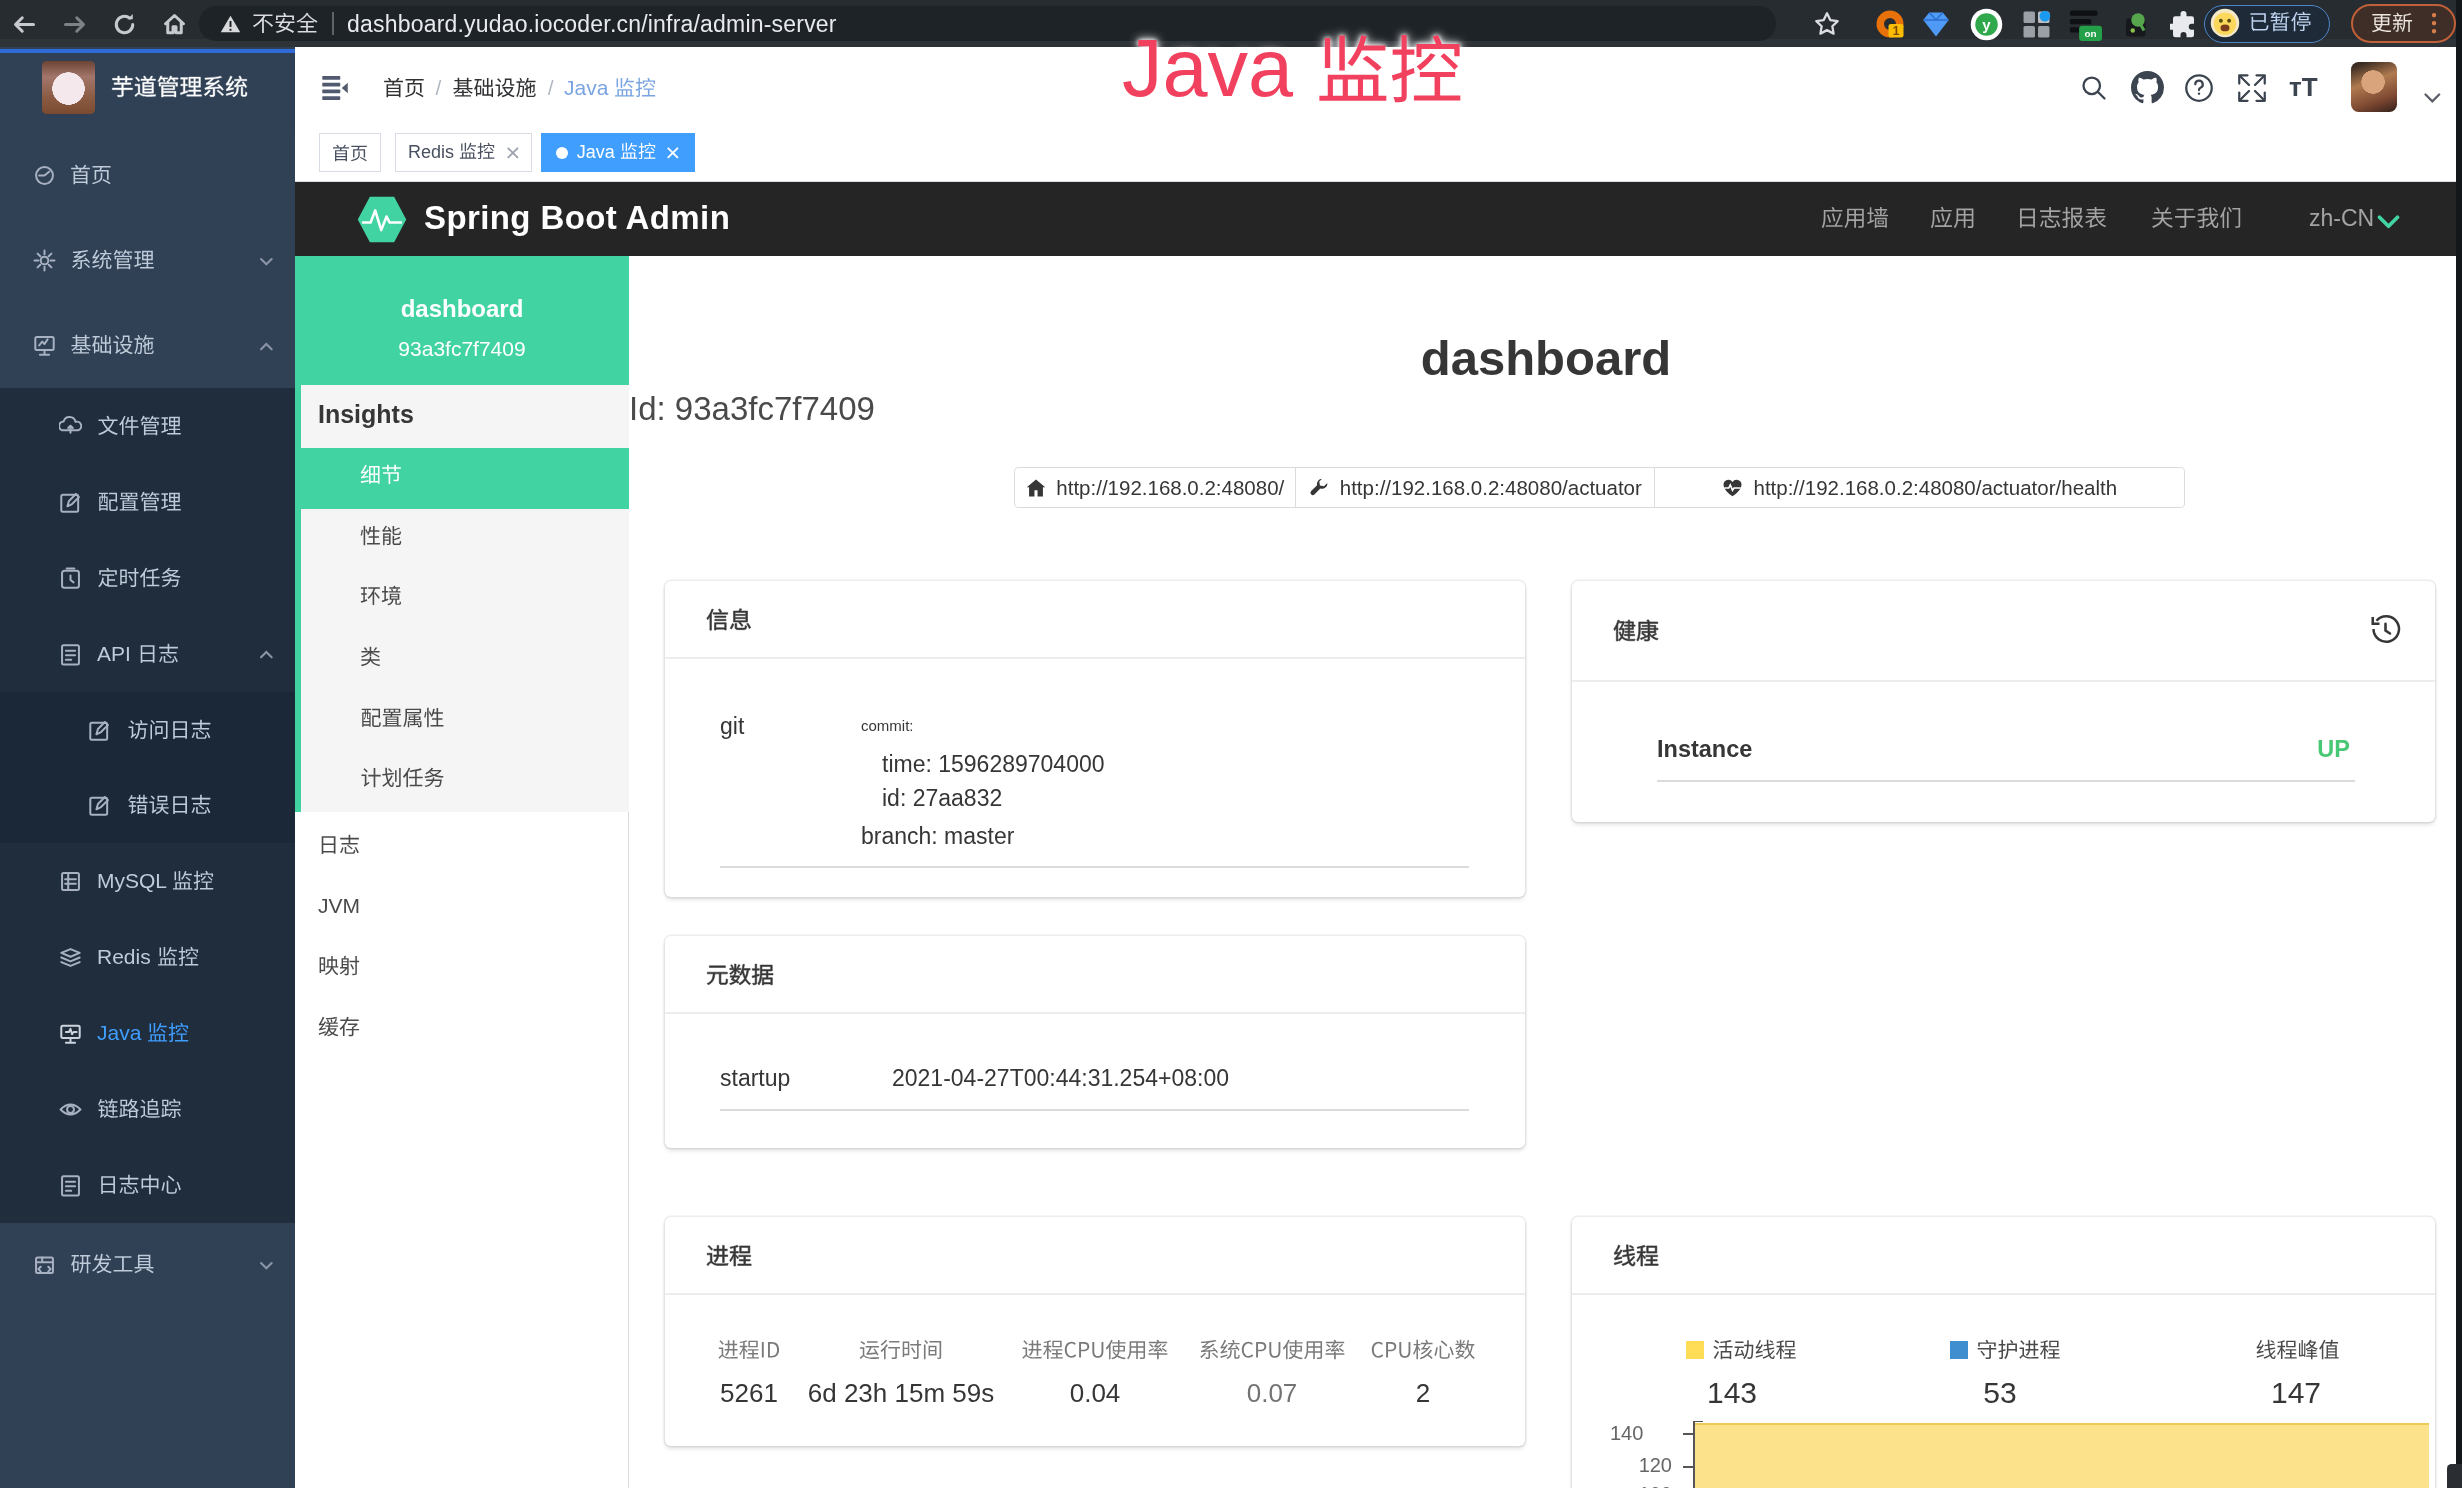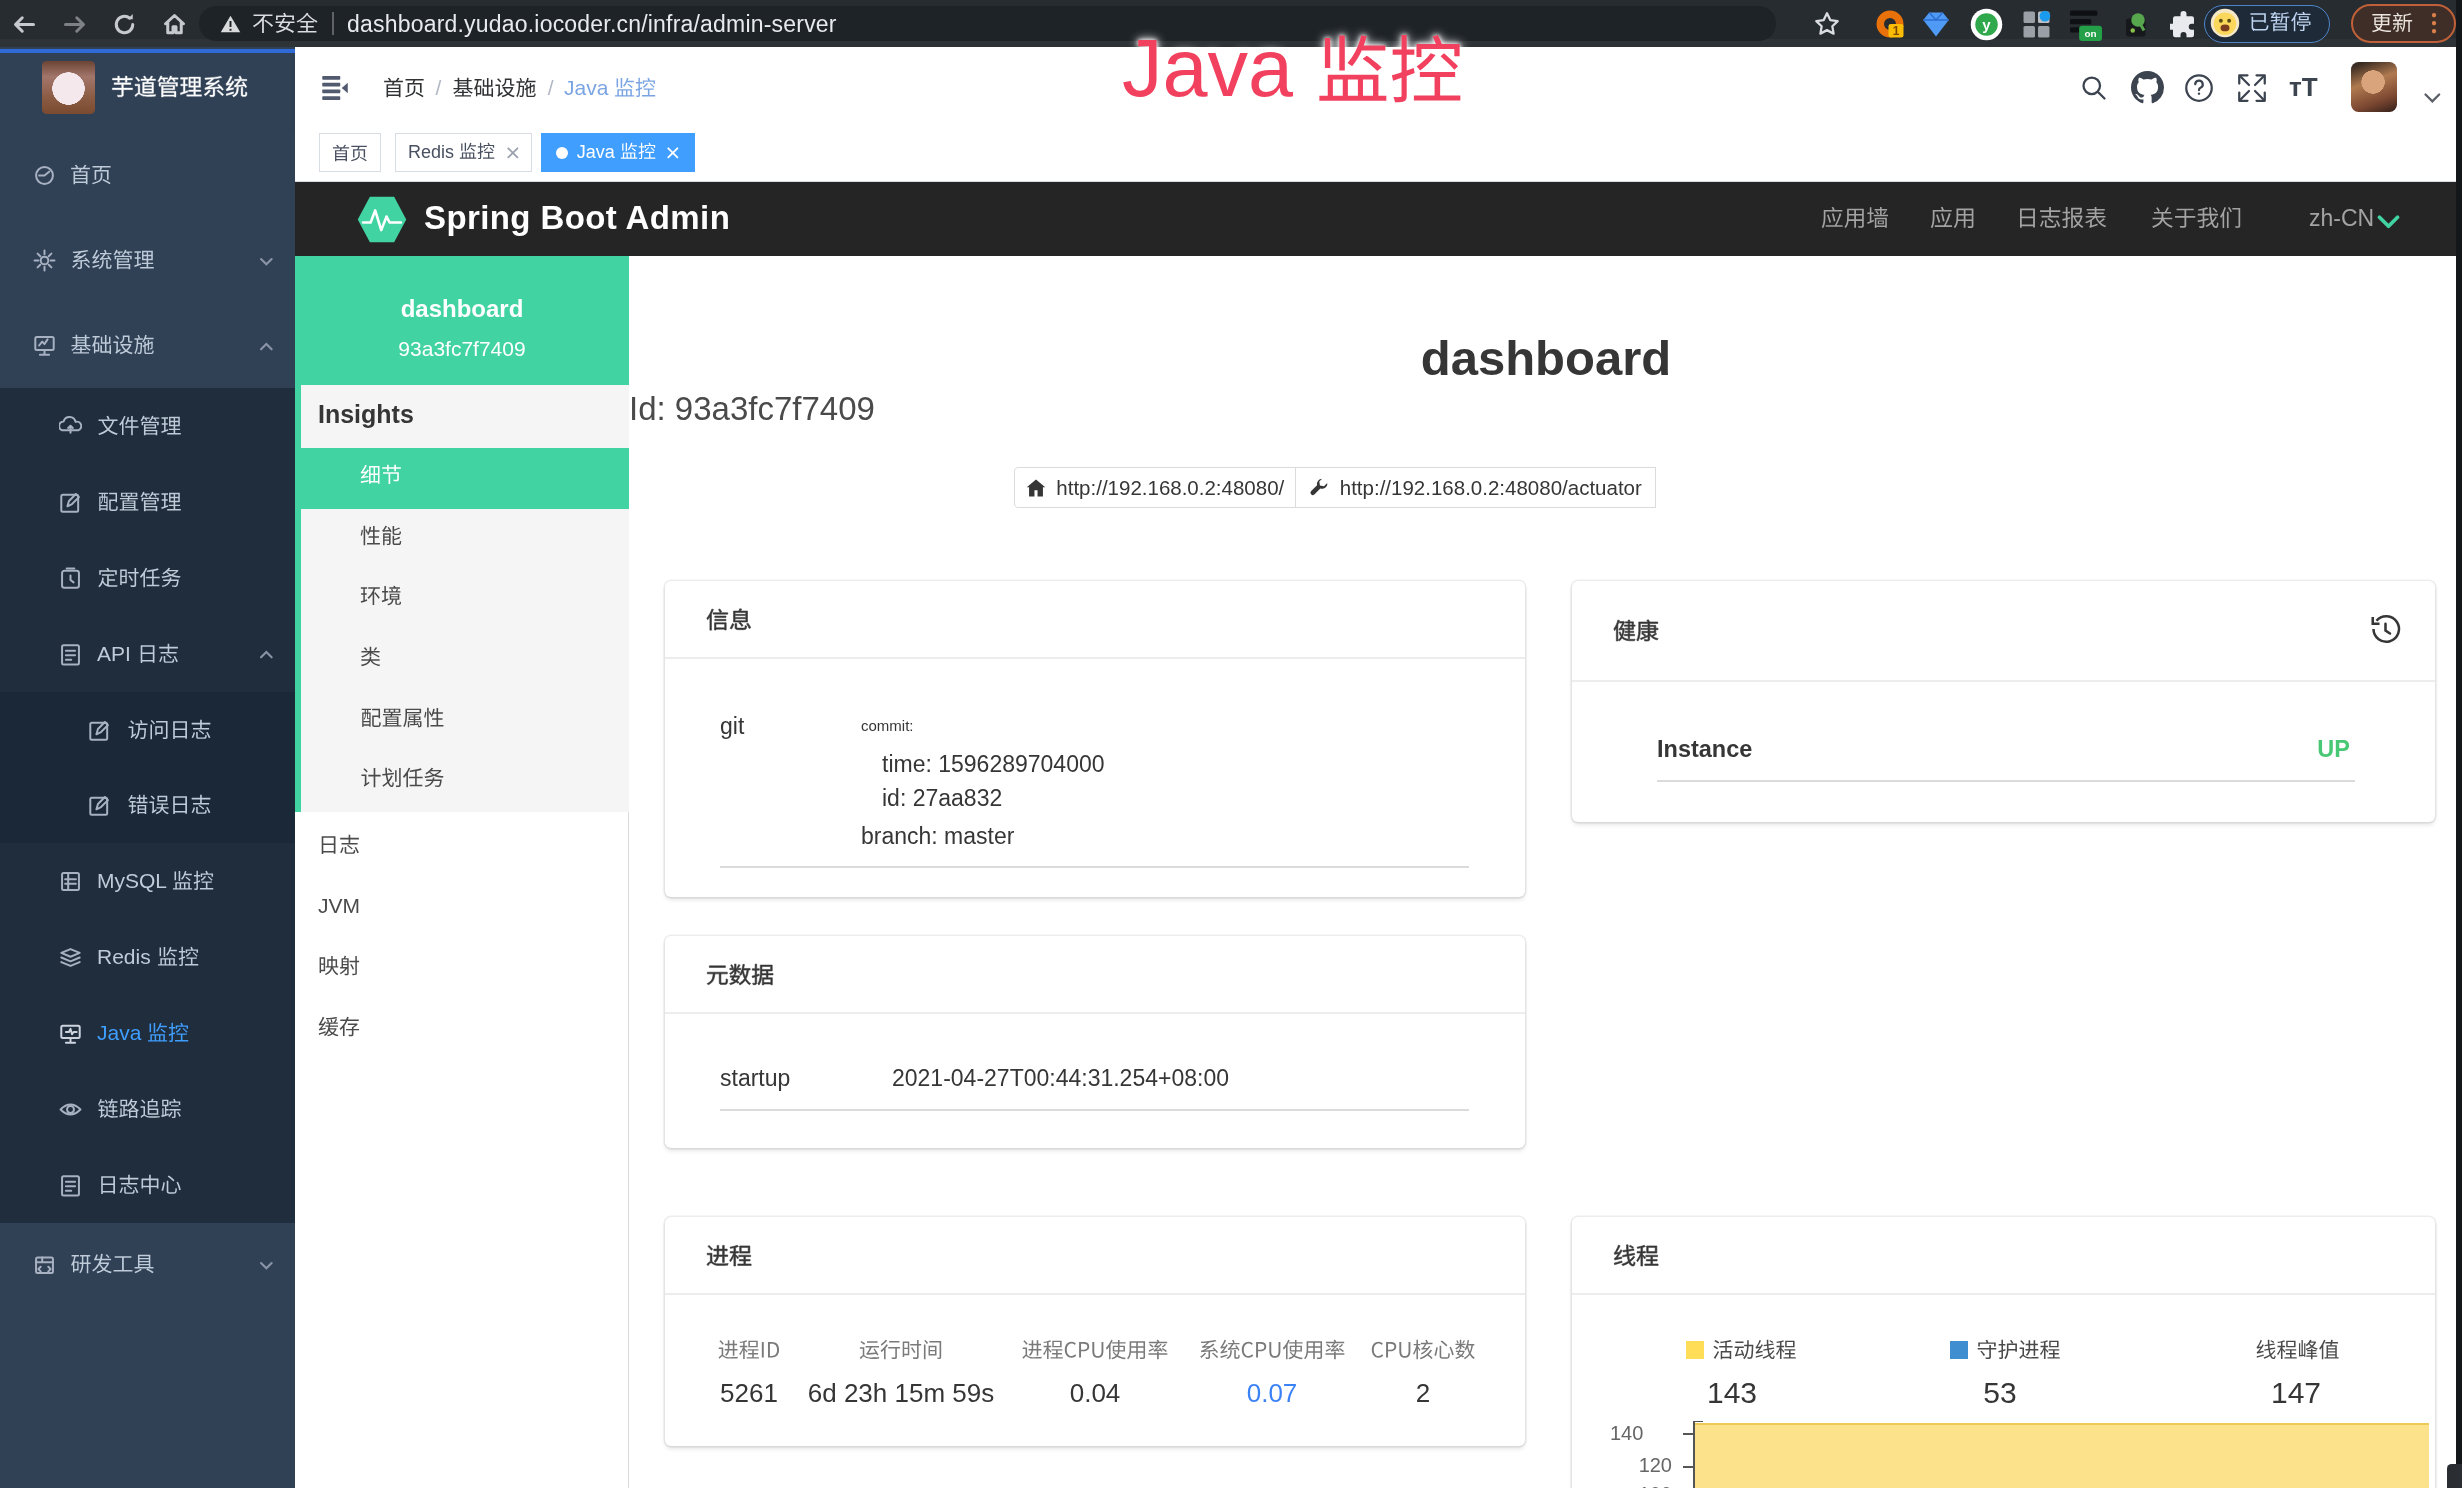--- a/index.html
+++ b/index.html
@@ -554,20 +554,24 @@
   </div>
 <div class="abs" style="left:629px;top:256px;width:1834px;height:1232px;background:#fff">
     <div class="abs" style="left:0;top:74px;width:1834px;text-align:center;font-size:49px;font-weight:bold;color:#363636">dashboard</div>
     <div class="abs" style="left:0;top:134px;width:1834px;text-align:left;font-size:33px;color:#4a4a4a">Id: 93a3fc7f7409</div>
     <div style="position:absolute;top:211px;height:41px;border:1.5px solid #dbdbdb;background:#fff;color:#363636;font-size:20.5px;display:flex;align-items:center;justify-content:center;white-space:nowrap;left:385px;width:282px;border-radius:4.6px 0 0 4.6px"><svg width="20" height="20" viewBox="0 0 26 26" style="margin-right:10.6px">
         <path d="M13 2L1 12h3v12h7v-8h4v8h7V12h3z" style="fill:#363636"></path>
       </svg>http://192.168.0.2:48080/</div>
     <div style="position:absolute;top:211px;height:41px;border:1.5px solid #dbdbdb;background:#fff;color:#363636;font-size:20.5px;display:flex;align-items:center;justify-content:center;white-space:nowrap;left:666px;width:361px"><svg width="20" height="20" viewBox="0 0 26 26" style="margin-right:10.6px">
         <path d="M24 7a7 7 0 0 1-9.3 6.6L7 21.3A3 3 0 0 1 2.8 17l7.7-7.7A7 7 0 0 1 17 .9L13.4 4.5l.8 5.3 5.3.8L23.1 7z" style="fill:#363636"></path>
       </svg>http://192.168.0.2:48080/actuator</div>
+    <div style="position:absolute;top:211px;height:41px;border:1.5px solid #dbdbdb;background:#fff;color:#363636;font-size:20.5px;display:flex;align-items:center;justify-content:center;white-space:nowrap;left:1025px;width:531px;border-radius:0 4.6px 4.6px 0"><svg width="21" height="20" viewBox="0 0 28 26" style="margin-right:10.6px">
+        <path d="M14 24S2 16 2 8.5A6.5 6.5 0 0 1 14 5a6.5 6.5 0 0 1 12 3.5C26 16 14 24 14 24z" style="fill:#363636"></path>
+        <path d="M3 13h6l2-4 3 7 2-3h9" fill="none" stroke="#fff" stroke-width="2.2"></path>
+      </svg>http://192.168.0.2:48080/actuator/health</div>
     <div class="abs" style="left:36px;top:325px;width:860px;height:316px;background:#fff;border-radius:6px;box-shadow:0 3px 4.6px rgba(10,10,10,.1),0 0 0 1.5px rgba(10,10,10,.07)">
       <div class="abs" style="left:41px;top:0;height:76px;display:flex;align-items:center;font-size:23px;font-weight:bold;color:#363636">
         <svg class="ck" style="width:46px;height:23px;" viewBox="0 0 2000 1000">
           <use href="#g4fe1" x="0" stroke="currentColor" stroke-width="24"></use>
           <use href="#g606f" x="1000" stroke="currentColor" stroke-width="24"></use>
         </svg>
       </div>
       <div class="abs" style="left:0;top:76px;width:860px;height:1.5px;background:#ededed"></div>
       <div style="position:absolute;font-size:23px;line-height:30px;color:#363636;white-space:pre;left:55px;top:130px">git</div>
       <div style="position:absolute;font-size:15px;line-height:30px;color:#363636;white-space:pre;left:196px;top:130px">commit:</div>
@@ -650,21 +654,21 @@
           <use href="#g43" x="0"></use>
           <use href="#g50" x="638"></use>
           <use href="#g55" x="1271"></use>
           <use href="#g6838" x="1992"></use>
           <use href="#g5fc3" x="2992"></use>
           <use href="#g6570" x="3992"></use>
         </svg></div>
       <div class="abs" style="left:84px;top:159px;line-height:35px;transform:translateX(-50%);font-size:26px;color:#363636;white-space:nowrap">5261</div>
       <div class="abs" style="left:236px;top:159px;line-height:35px;transform:translateX(-50%);font-size:26px;color:#363636;white-space:nowrap">6d 23h 15m 59s</div>
       <div class="abs" style="left:430px;top:159px;line-height:35px;transform:translateX(-50%);font-size:26px;color:#363636;white-space:nowrap">0.04</div>
-      <div class="abs" style="left:607px;top:159px;line-height:35px;transform:translateX(-50%);font-size:26px;color:#3b82f6;white-space:nowrap">0.07</div>
+      <div class="abs" style="left:607px;top:159px;line-height:35px;transform:translateX(-50%);font-size:26px;color:#737373;white-space:nowrap">0.07</div>
       <div class="abs" style="left:758px;top:159px;line-height:35px;transform:translateX(-50%);font-size:26px;color:#363636;white-space:nowrap">2</div>
     </div>
     <div class="abs" style="left:943px;top:961px;width:863px;height:531px;background:#fff;border-radius:6px;box-shadow:0 3px 4.6px rgba(10,10,10,.1),0 0 0 1.5px rgba(10,10,10,.07)">
       <div class="abs" style="left:41px;top:0;height:76px;display:flex;align-items:center;font-size:23px;font-weight:bold;color:#363636">
         <svg class="ck" style="width:46px;height:23px;" viewBox="0 0 2000 1000">
           <use href="#g7ebf" x="0" stroke="currentColor" stroke-width="24"></use>
           <use href="#g7a0b" x="1000" stroke="currentColor" stroke-width="24"></use>
         </svg>
       </div>
       <div class="abs" style="left:0;top:76px;width:863px;height:1.5px;background:#ededed"></div>

